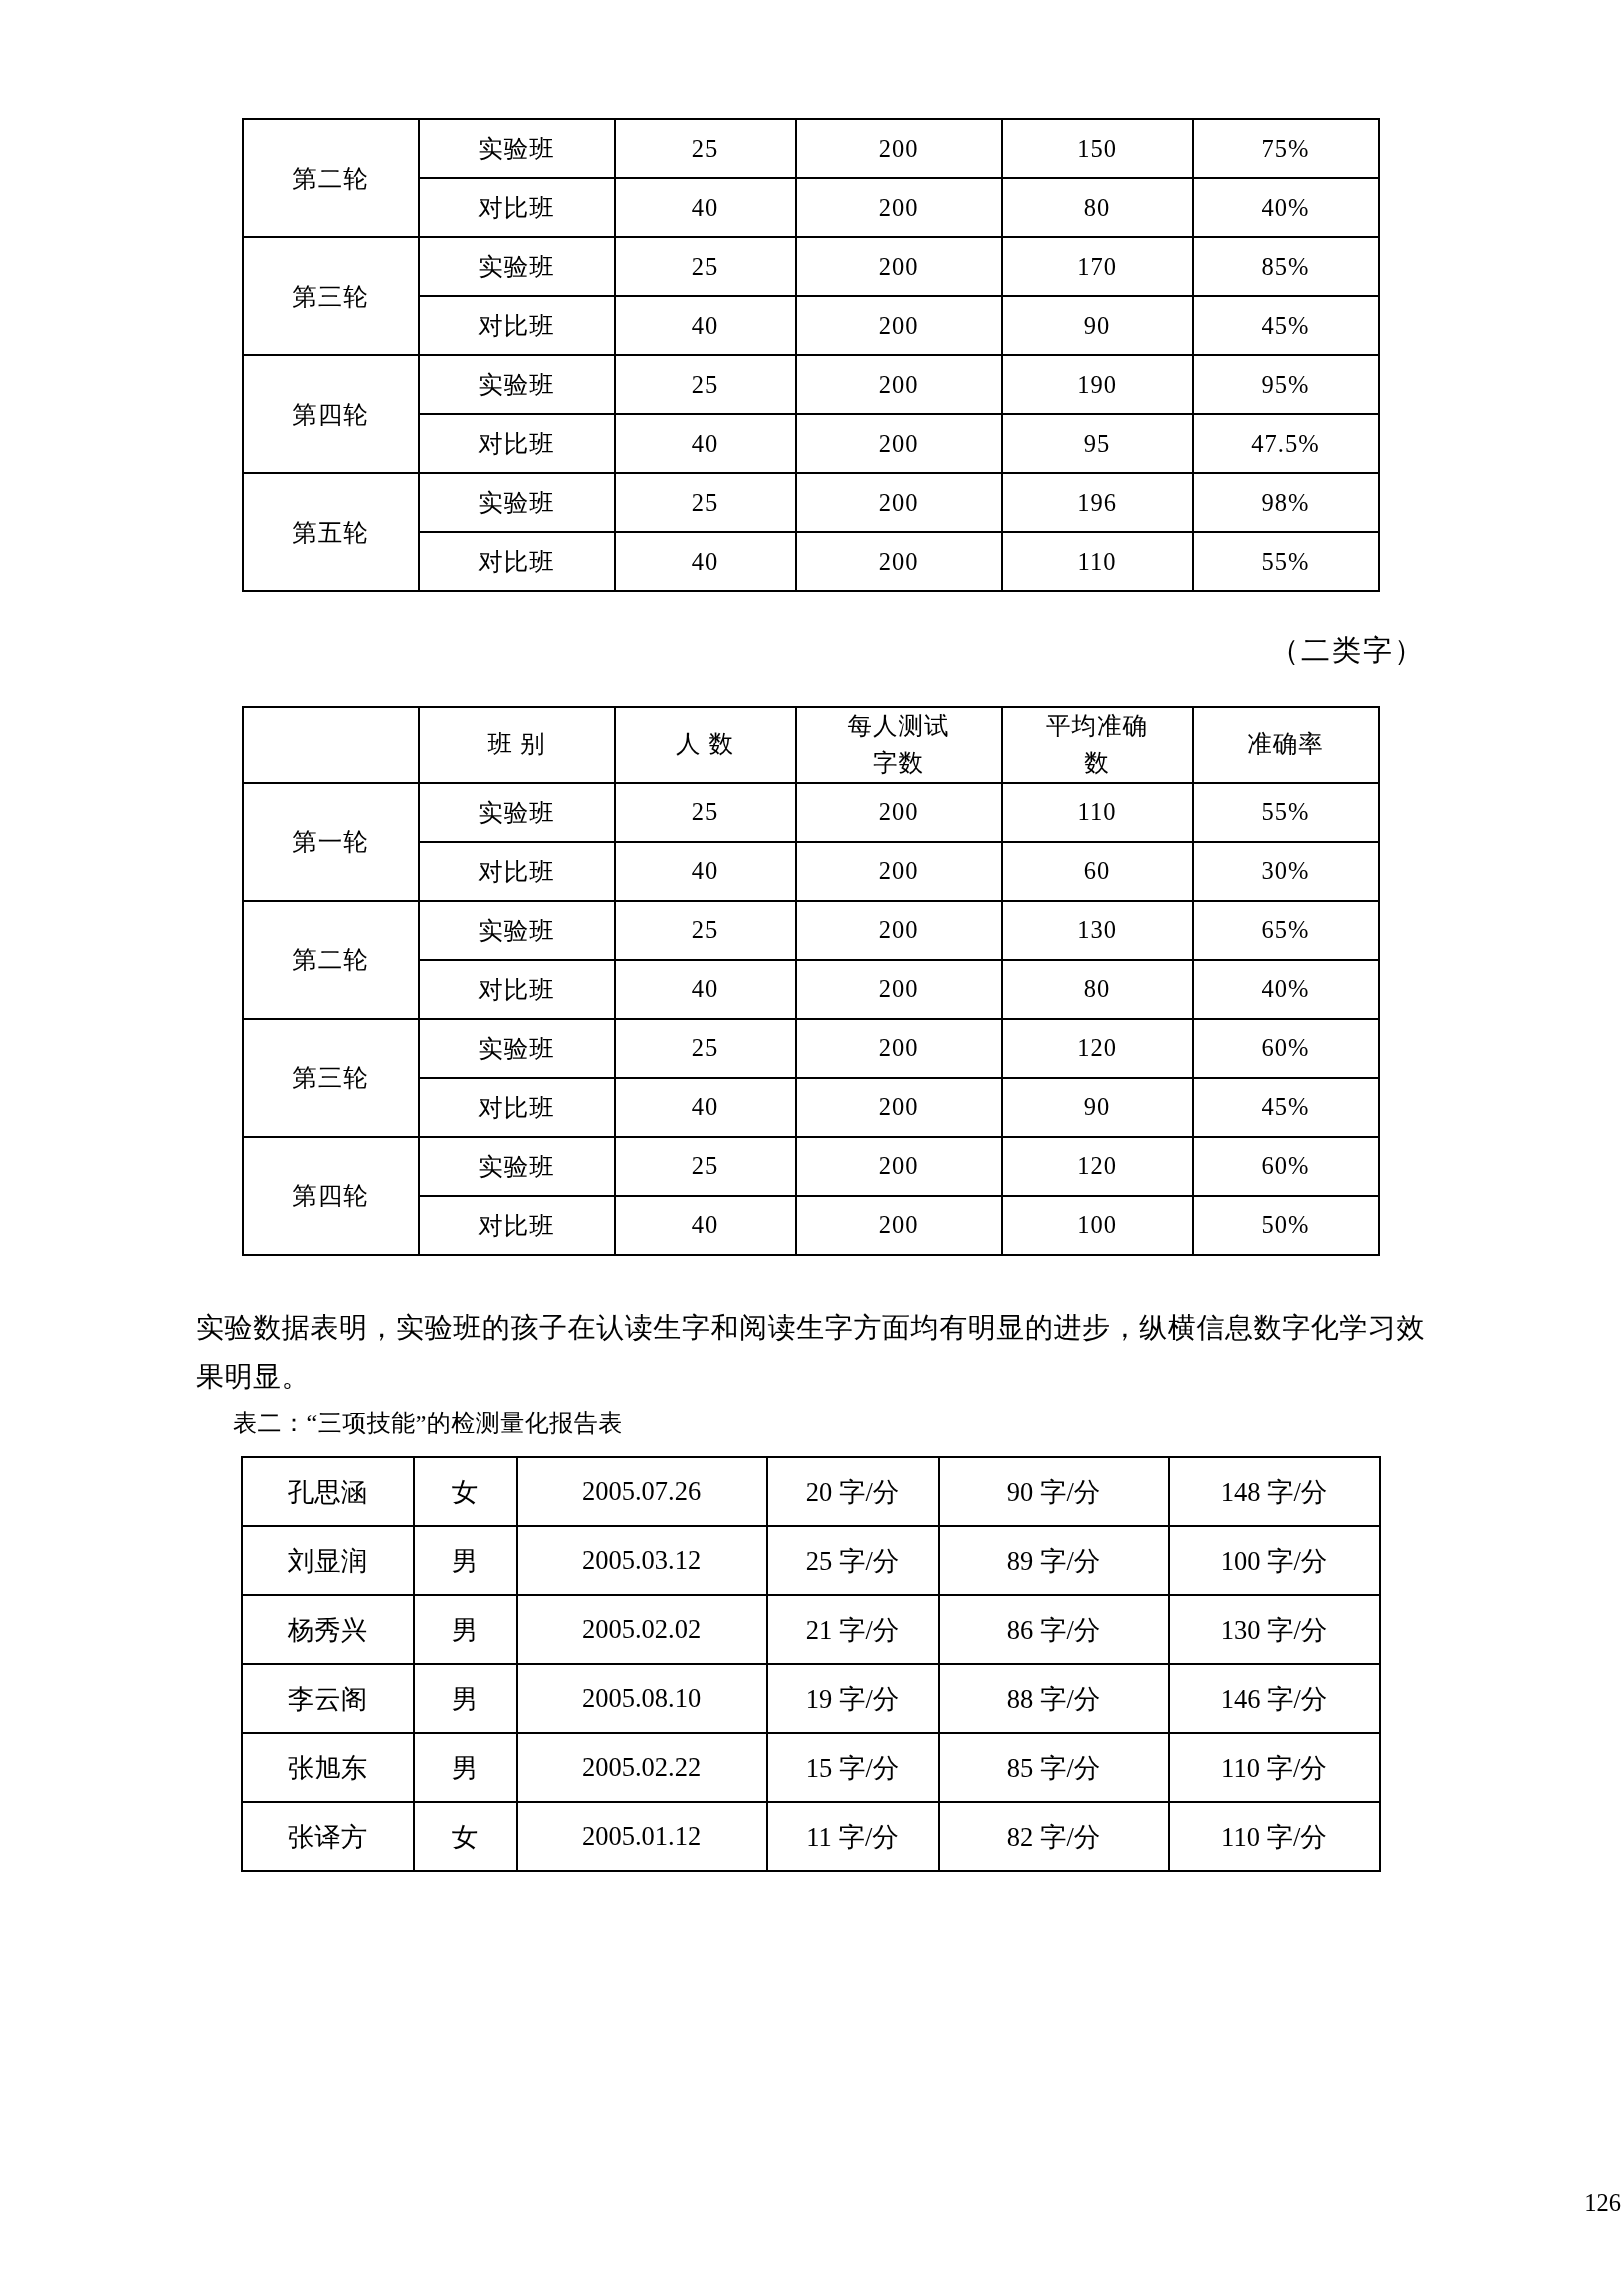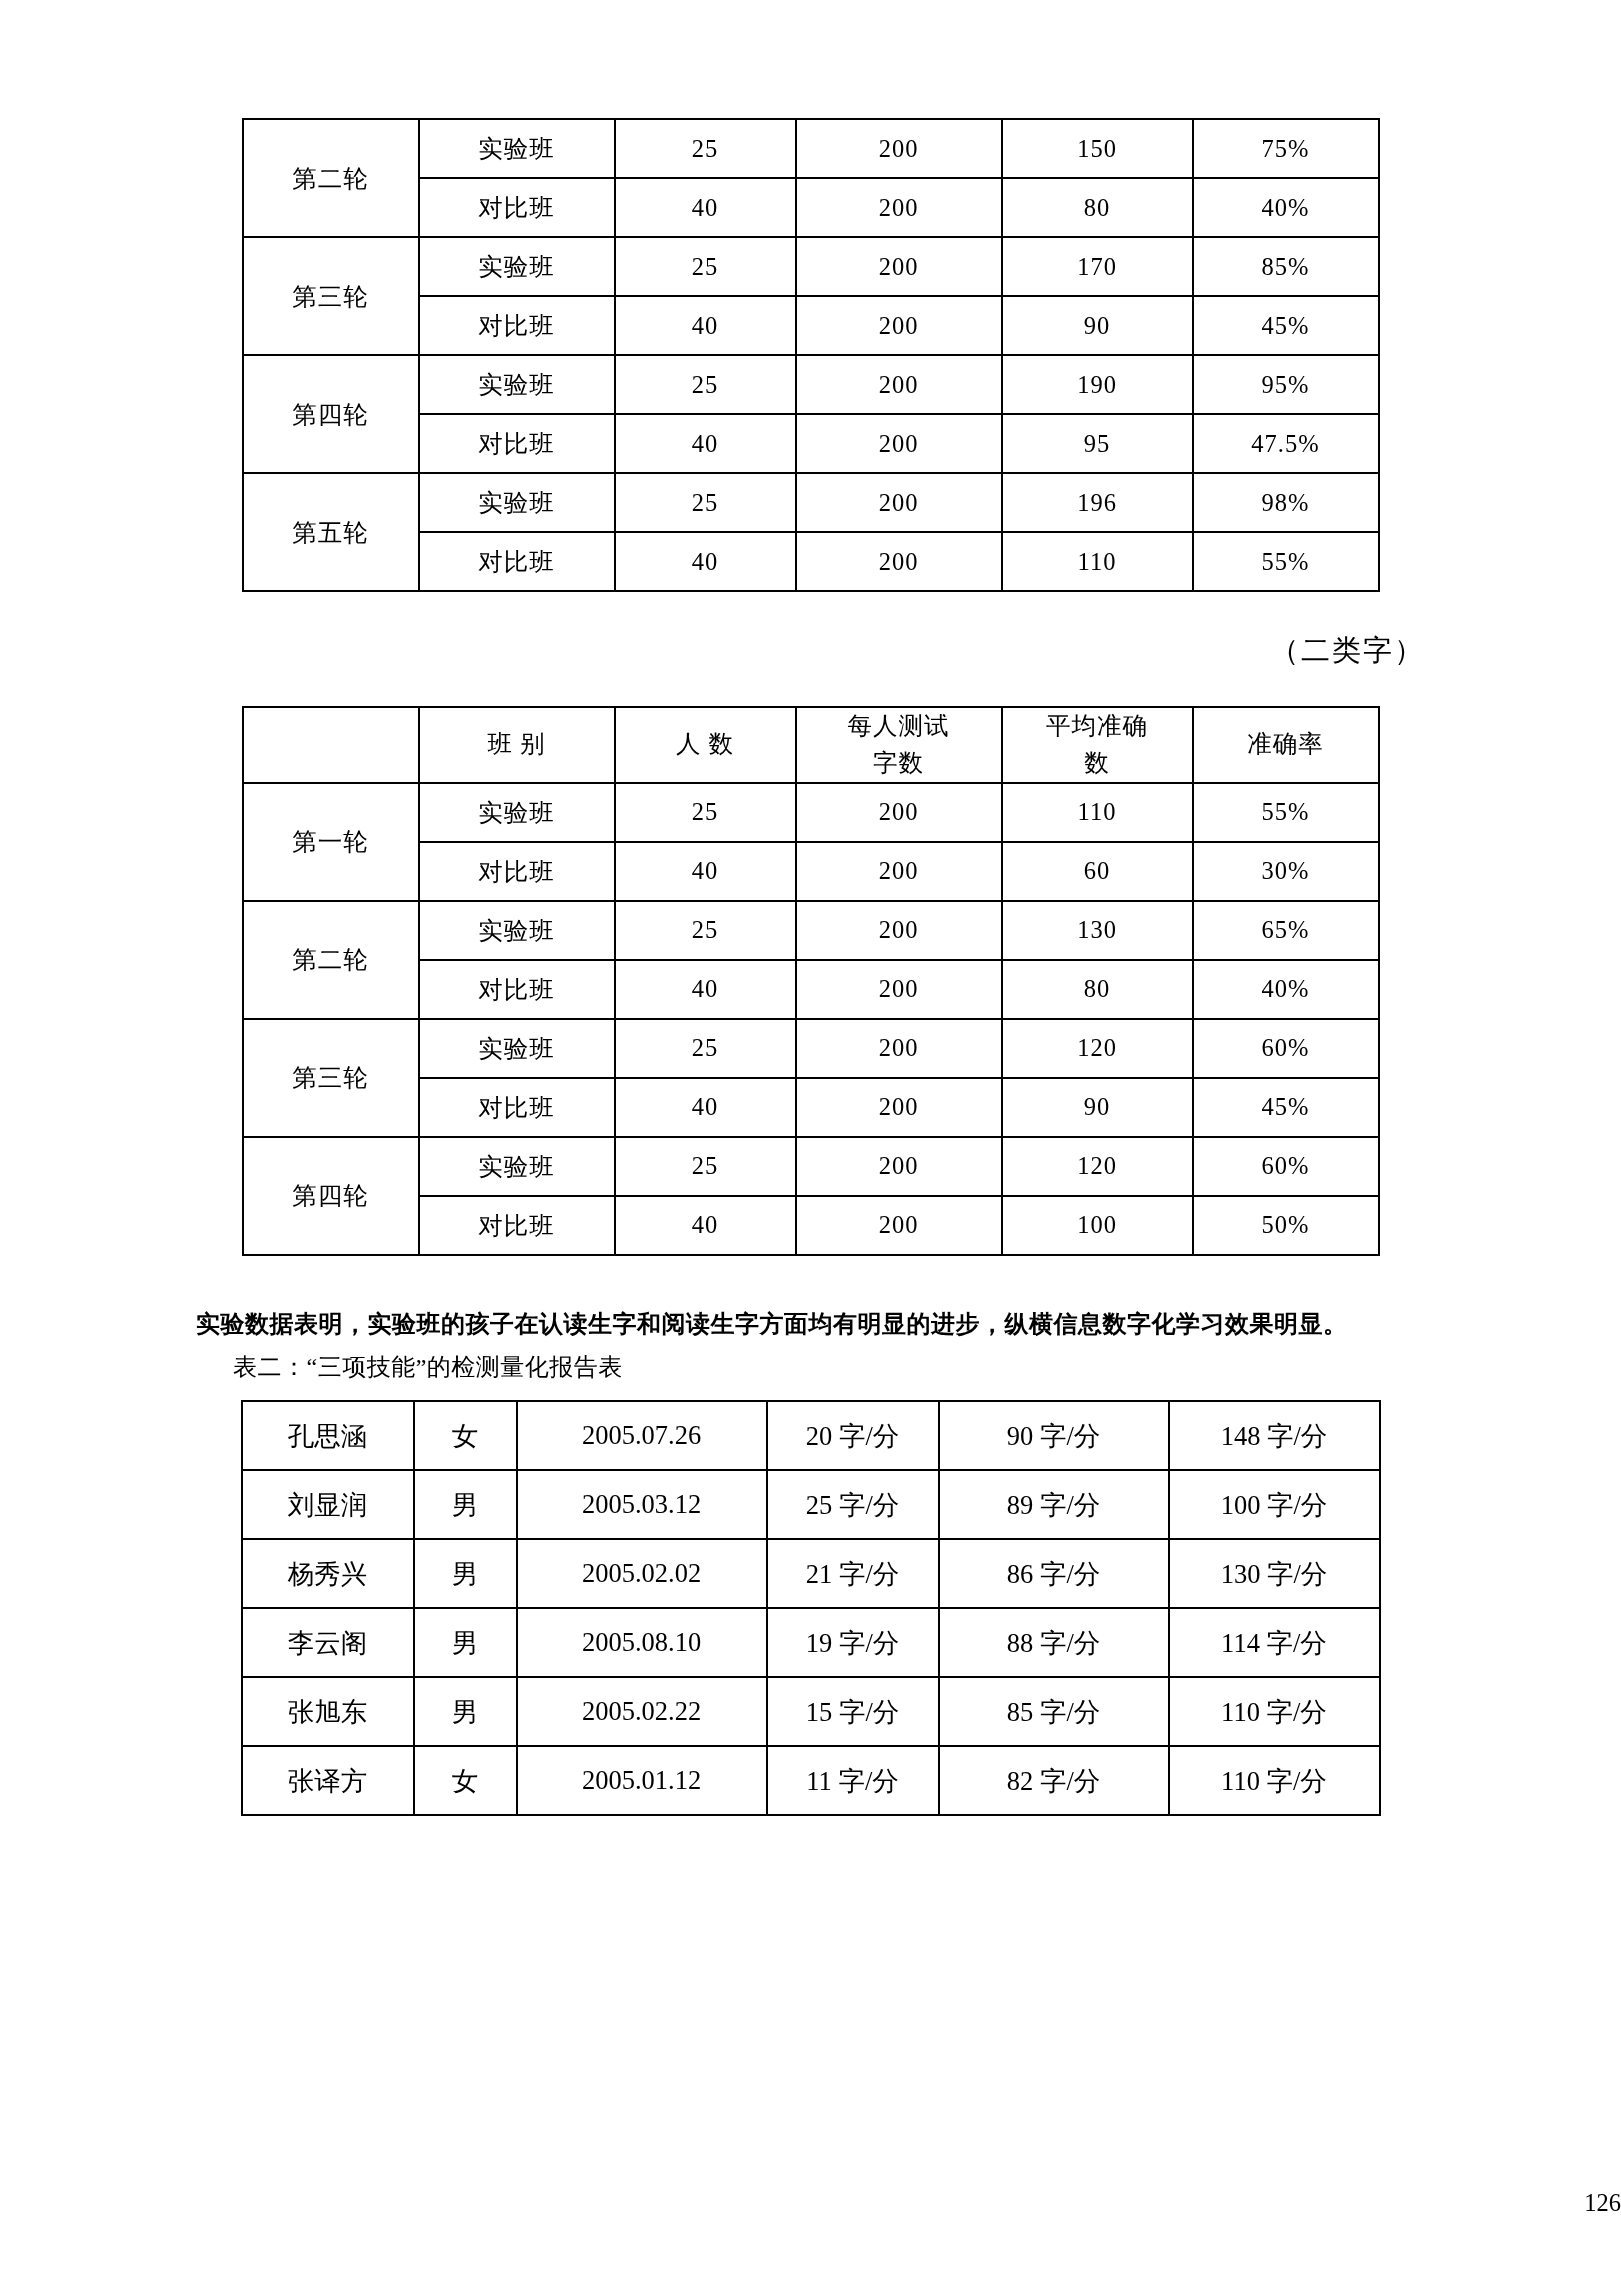--- a/index.html
+++ b/index.html
@@ -62,26 +62,25 @@
 
   .caption {
     text-align: right;
     font-size: 29px;
     margin: 39px 0 35px 0;
     letter-spacing: 2px;
     font-family: Liberation Mono, monospace;
   }
 
   .para {
-    font-size: 24px;
+    font-size: 28px;
     line-height: 1.75;
     margin: 47px 0 0 0;
     text-align: justify;
     letter-spacing: 0.5px;
-    font-weight: bold;
   }
   .para2 {
     font-size: 24px;
     line-height: 1.6;
     margin: 3.9px 0 13.7px 0;
     text-indent: 37px;
     letter-spacing: 0.5px;
   }
 
   
@@ -327,21 +326,21 @@
         <td>21 字/分</td>
         <td>86 字/分</td>
         <td>130 字/分</td>
       </tr>
       <tr>
         <td>李云阁</td>
         <td>男</td>
         <td>2005.08.10</td>
         <td>19 字/分</td>
         <td>88 字/分</td>
-        <td>114 字/分</td>
+        <td>146 字/分</td>
       </tr>
       <tr>
         <td>张旭东</td>
         <td>男</td>
         <td>2005.02.22</td>
         <td>15 字/分</td>
         <td>85 字/分</td>
         <td>110 字/分</td>
       </tr>
       <tr>

